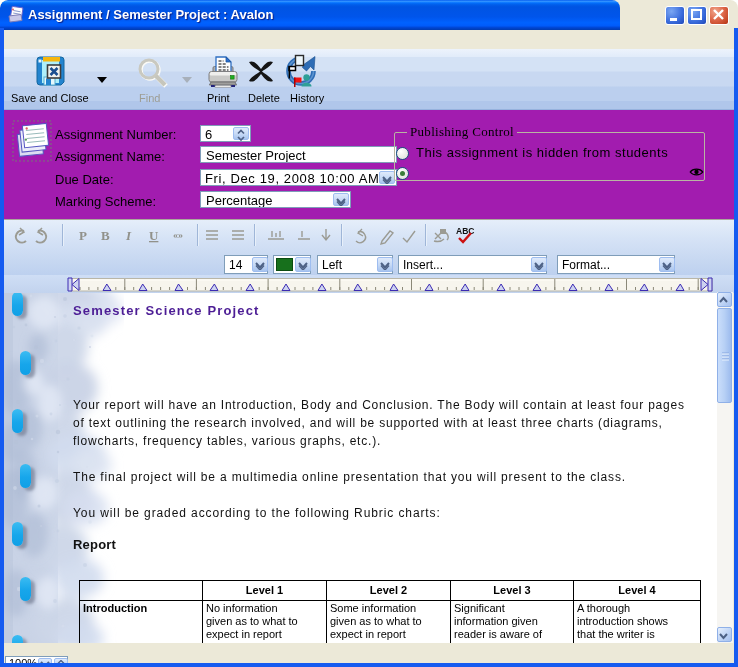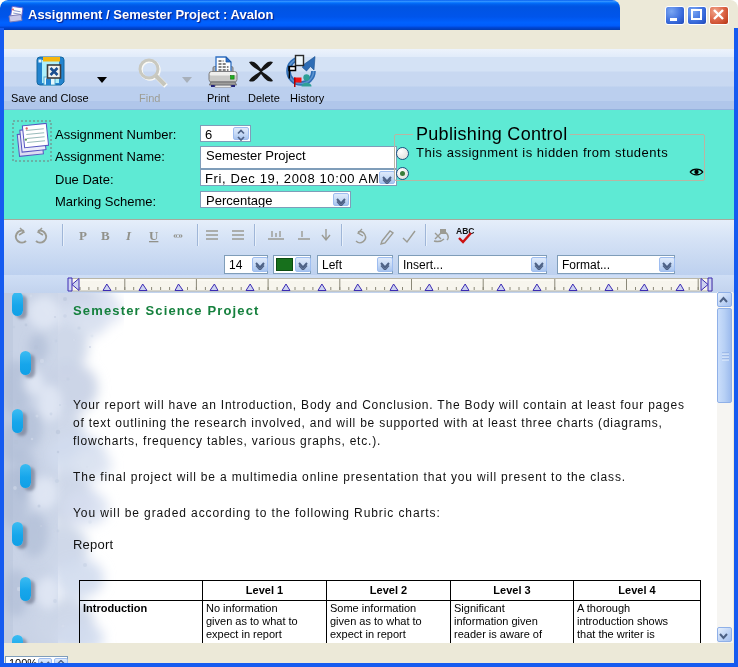--- a/index.html
+++ b/index.html
@@ -25,31 +25,31 @@
 #menubar { left:4px; top:29px; width:730px; height:20px; background:#f1eee1;
   font-size:11px; color:#000; }
 #menubar span { position:absolute; top:4px; }
 
 #toolbar { left:4px; top:49px; width:730px; height:61px;
   background:linear-gradient(180deg,#edf3fc 0%,#e2ecfa 12%,#e2ecfa 13%,#d4e2f5 13.5%,#d4e2f5 37%,#c8d8f1 38%,#c8d8f1 62%,#bbcfee 63%,#bbcfee 86%,#b0c6ea 87%,#b0c6ea 100%);
   border-bottom:1px solid #96b2dd; }
 .tlbl { position:absolute; top:43px; font-size:11px; color:#000; white-space:nowrap; }
 .tlbl.dis { color:#9d9d94; }
 
-#form { left:4px; top:110px; width:730px; height:109px; background:#5eead4; font-size:13px; }
+#form { left:4px; top:110px; width:730px; height:109px; background:#a21caf; font-size:13px; }
 #form .lbl { position:absolute; left:51px; white-space:nowrap; }
 .field { position:absolute; background:#fff; border:1px solid #7f9db9; font-size:13px;
   overflow:hidden; white-space:nowrap; }
 .cbtn { position:absolute; top:1px; width:16px; bottom:1px;
   background:linear-gradient(180deg,#dfeafb 0%,#c8dbf6 50%,#a8c4ee 100%);
   border:1px solid #9ebdf0; border-radius:2px; }
 .cbtn svg { position:absolute; left:2px; top:4px; }
 fieldset#pub { position:absolute; left:390px; top:14px; width:311px; height:57px;
   border:1px solid #b9b5a2; border-radius:2px; padding:0; }
-fieldset#pub legend { font-size:18px; letter-spacing:.3px; margin-left:18px; padding:0 3px; }
+fieldset#pub legend { font-size:13px; letter-spacing:.3px; margin-left:12px; padding:0 3px;font-family:Liberation Serif, serif; }
 .radio { position:absolute; width:13px; height:13px; border-radius:50%;
   border:1px solid #1d5281; background:radial-gradient(circle at 35% 30%,#fff,#e6e6e2 70%,#c9c7bf); }
 .radio.on::after { content:""; position:absolute; left:3px; top:3px; width:5px; height:5px;
   border-radius:50%; background:#3a7d3a; }
 .rlbl { letter-spacing:.5px; }
 
 #etb { left:4px; top:219px; width:730px; height:74px; border-top:1px solid #aaa89b;
   background:linear-gradient(180deg,#e5eefa 0%,#d6e3f6 25%,#c7d8f1 55%,#b8cdee 85%,#b0c6ea 100%); }
 .esep { position:absolute; top:4px; width:1px; height:22px; background:#9fb6d8;
   box-shadow:1px 0 0 #e8f0fa; }
@@ -185,21 +185,21 @@
     <div class="lbl" style="top:84px">Marking Scheme:</div>
     <div class="field" style="left:196px;top:15px;width:51px;height:17px">
         <span style="position:absolute;left:4px;top:1px">6</span>
       <div class="cbtn" style="left:32px;width:16px">
           <svg width="10" height="13" viewBox="0 0 10 13" style="position:absolute;left:2px;top:1px">
             <path d="M2 4.5 L5 1.5 L8 4.5" fill="none" stroke="#4d6185" stroke-width="1.7"></path>
             <path d="M2 8 L5 11 L8 8" fill="none" stroke="#4d6185" stroke-width="1.7"></path>
           </svg>
         </div>
     </div>
-    <div class="field" style="left:196px;top:36px;width:197px;height:23px">
+    <div class="field" style="left:196px;top:36px;width:197px;height:17px">
         <span style="position:absolute;left:5px;top:1px">Semester Project</span>
       </div>
     <div class="field" style="left:196px;top:59px;width:197px;height:17px">
         <span style="position:absolute;left:4px;top:1px;letter-spacing:0.62px">Fri, Dec 19, 2008 10:00 AM</span>
       <div class="cbtn" style="left:178px">
           <svg width="10" height="8" viewBox="0 0 10 8">
             <path d="M1 1 L5 5.5 L9 1" fill="none" stroke="#4d6185" stroke-width="2"></path>
             <path d="M1 3.5 L5 8 L9 3.5" fill="none" stroke="#4d6185" stroke-width="1.4"></path>
           </svg>
         </div>
@@ -486,25 +486,25 @@
           <circle cx="15" cy="296" r="2.2" fill="#d8e0ee" opacity=".5"></circle>
         </svg>
       </div>
       <div class="pill" style="left:8px;top:-1px"></div>
       <div class="pill" style="left:16px;top:58px"></div>
       <div class="pill" style="left:8px;top:116px"></div>
       <div class="pill" style="left:16px;top:171px"></div>
       <div class="pill" style="left:8px;top:229px"></div>
       <div class="pill" style="left:16px;top:284px"></div>
       <div class="pill" style="left:8px;top:342px"></div>
-    <div class="para" style="top:9px;color:#15803d;font-weight:bold;font-size:13px;letter-spacing:1.15px">Semester Science Project</div>
+    <div class="para" style="top:9px;color:#4c1d95;font-weight:bold;font-size:13px;letter-spacing:1.15px">Semester Science Project</div>
     <div class="para" style="top:103px">Your report will have an Introduction, Body and Conclusion. The Body will contain at least four pages<br>of text outlining the research involved, and will be supported with at least three charts (diagrams,<br>flowcharts, frequency tables, various graphs, etc.).</div>
     <div class="para" style="top:175px;letter-spacing:0.83px">The final project will be a multimedia online presentation that you will present to the class.</div>
     <div class="para" style="top:211px;letter-spacing:0.9px">You will be graded according to the following Rubric charts:</div>
-    <div class="para" style="top:243px;font-weight:normal;font-size:13px;letter-spacing:0.2px">Report</div>
+    <div class="para" style="top:243px;font-weight:bold;font-size:13px;letter-spacing:0.2px">Report</div>
     <table id="rubric">
       <tbody>
           <tr class="hdr">
             <td style="width:123px"></td>
             <td style="width:124px">Level 1</td>
             <td style="width:124px">Level 2</td>
             <td style="width:123px">Level 3</td>
             <td style="width:127px">Level 4</td>
           </tr>
       <tr style="height:56px">

